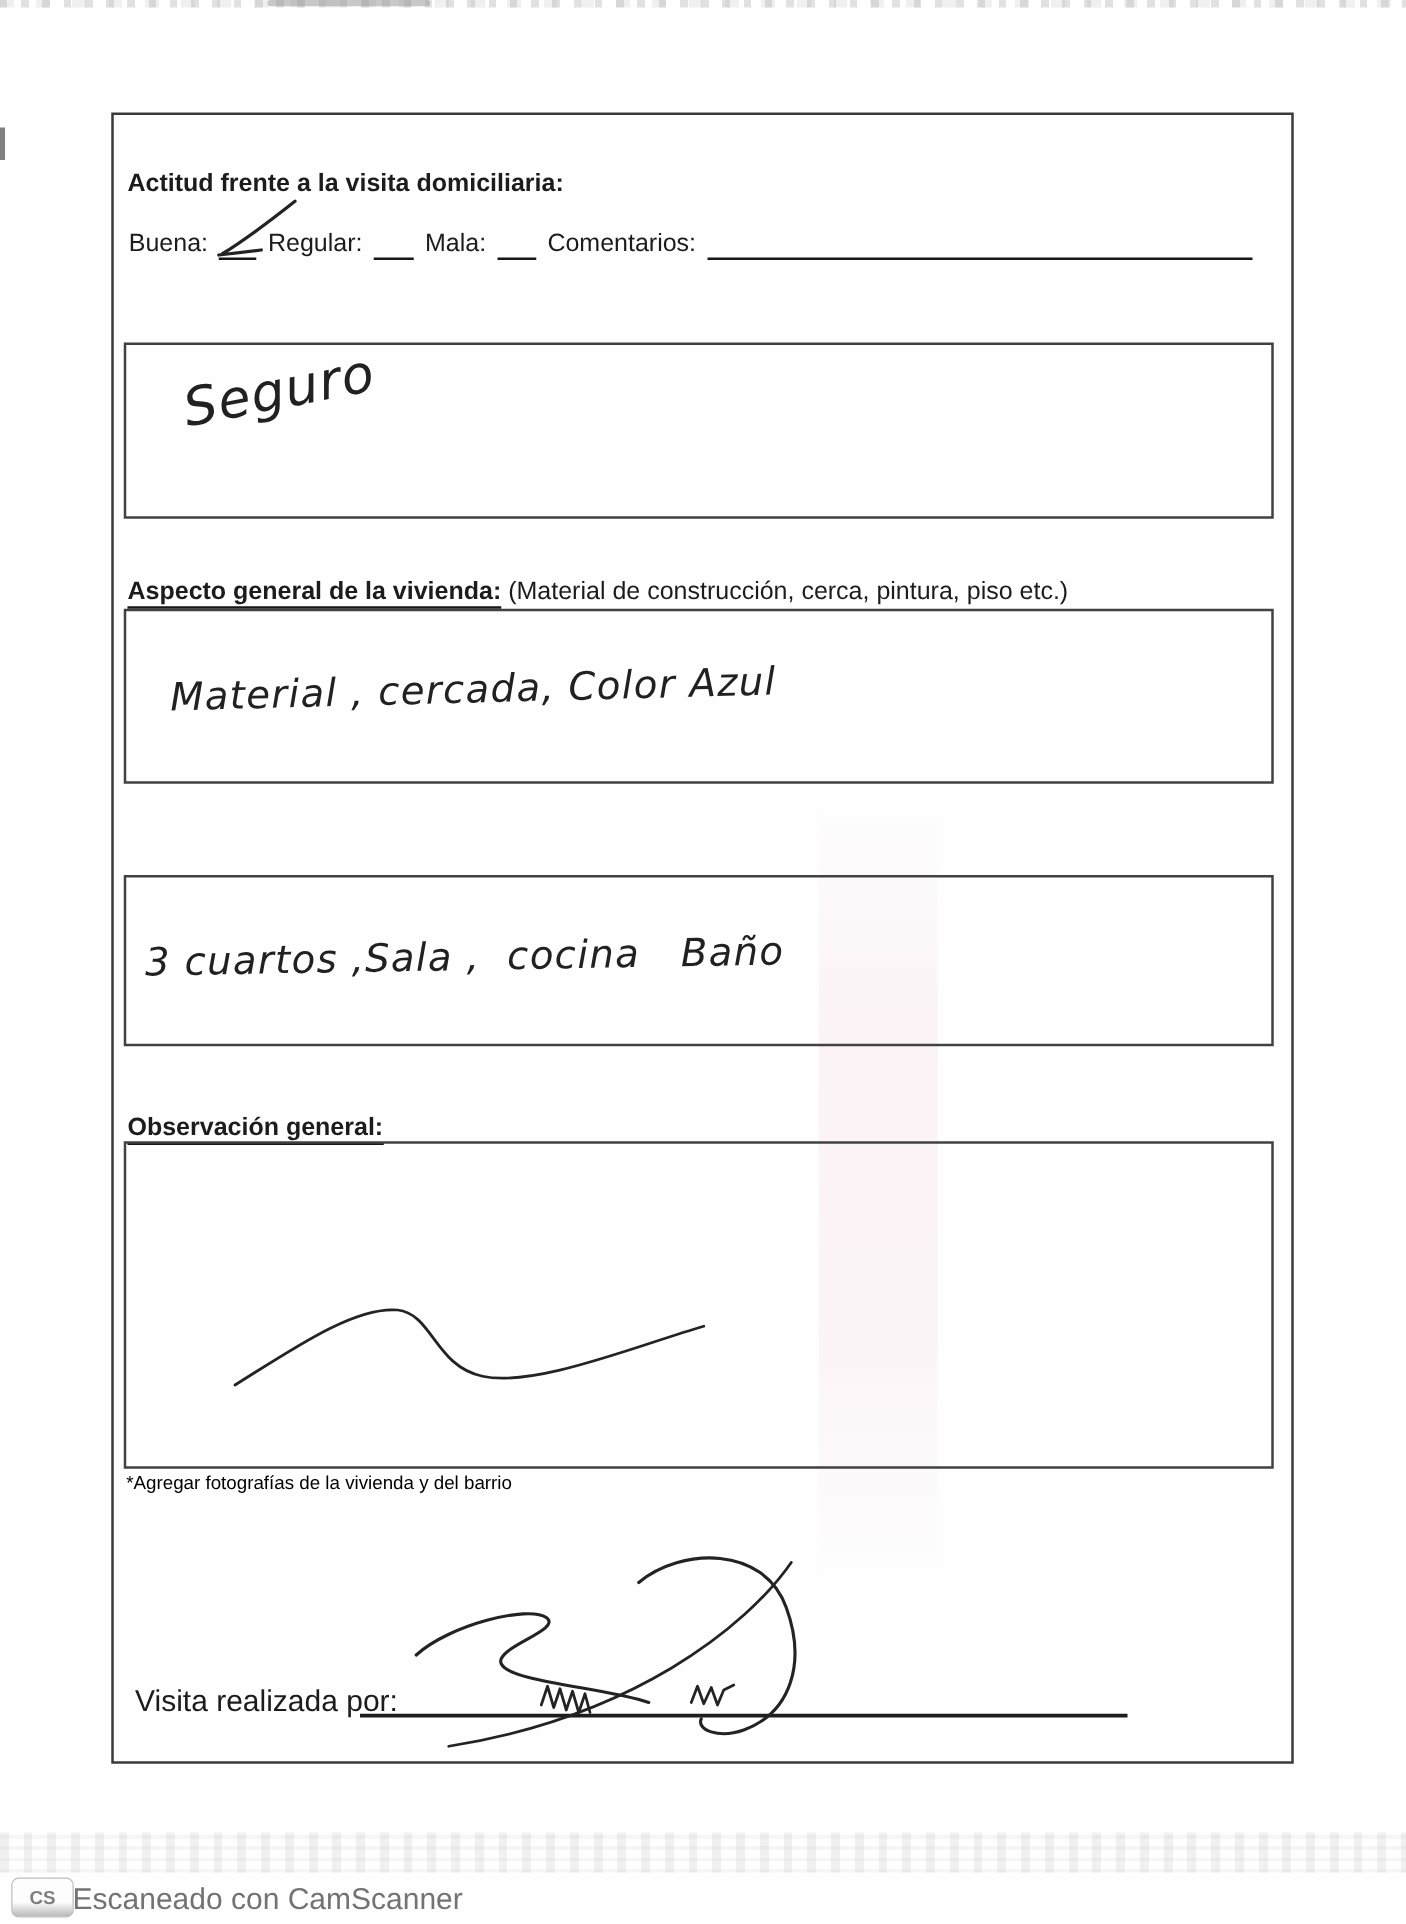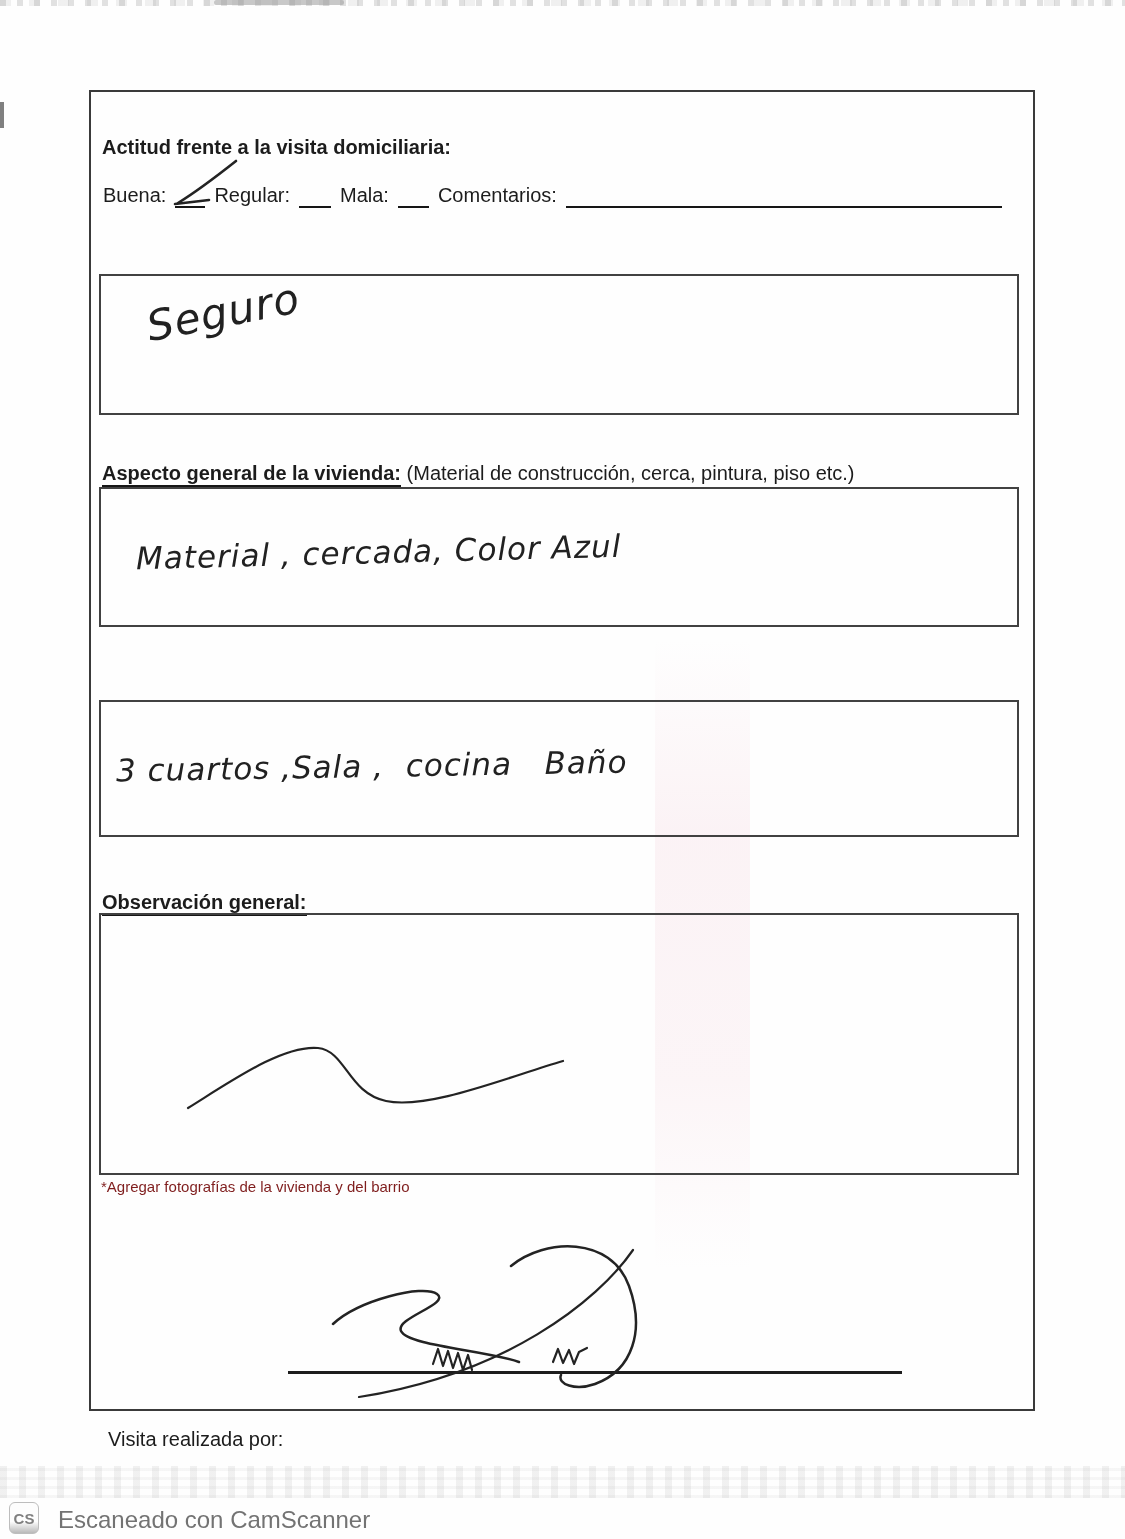--- a/index.html
+++ b/index.html
@@ -55,42 +55,42 @@
   .attitude-row .lbl{line-height:26px;}
   .blank{
     display:inline-block;height:24px;border-bottom:2px solid #161616;
     position:relative;
   }
   .blank-sm1{width:30px;}
   .blank-sm2{width:32px;}
   .blank-sm3{width:31px;}
   .blank-long{flex:1;}
   .check-svg{position:absolute;left:-6px;bottom:-3px;overflow:visible;}
-  .footnote{position:absolute;left:101px;top:1178px;font-size:15px;color:#7f1d1d;}
-  .visita-label{position:absolute;left:108px;top:1428px;font-size:20px;}
+  .footnote{position:absolute;left:101px;top:1178px;font-size:15px;color:#000000;}
+  .visita-label{position:absolute;left:108px;top:1348px;font-size:24px;}
   .visita-line{position:absolute;left:288px;top:1371px;width:614px;height:3px;background:#1d1d1d;}
   
   .hw{
     position:absolute;font-family:"DejaVu Sans",sans-serif;font-style:italic;
     color:#212121;white-space:pre;letter-spacing:1px;
   }
   .hw-seguro{left:152px;top:302px;font-size:42px;transform:rotate(-11deg);transform-origin:left bottom;}
   .hw-material{left:136px;top:534px;font-size:31px;transform:rotate(-1.5deg);}
   .hw-distribucion{left:116px;top:748px;font-size:31px;transform:rotate(-1deg);}
   .ink-svg{position:absolute;overflow:visible;}
   .ink-svg path{fill:none;stroke:#232323;stroke-linecap:round;stroke-linejoin:round;}
   
   .footer-texture{
     position:absolute;left:0;top:1466px;width:1125px;height:32px;
     background:
       repeating-linear-gradient(90deg, rgba(170,170,170,.16) 0 7px, rgba(255,255,255,0) 7px 19px),
       repeating-linear-gradient(0deg, rgba(195,195,195,.14) 0 3px, rgba(255,255,255,0) 3px 9px);
   }
   .cs-badge{
-    position:absolute;left:9px;top:1502px;width:30px;height:32px;
+    position:absolute;left:9px;top:1502px;width:50px;height:32px;
     border:1px solid #bdbdbd;border-radius:6px;box-sizing:border-box;
     background:linear-gradient(#fdfdfd 62%, #b9b9b9);
     display:flex;align-items:center;justify-content:center;
     font-size:15px;font-weight:bold;color:#7f7f7f;letter-spacing:0;
   }
   .cs-text{position:absolute;left:58px;top:1506px;font-size:24px;color:#737373;}
 </style>
 </head>
 <body>
 

